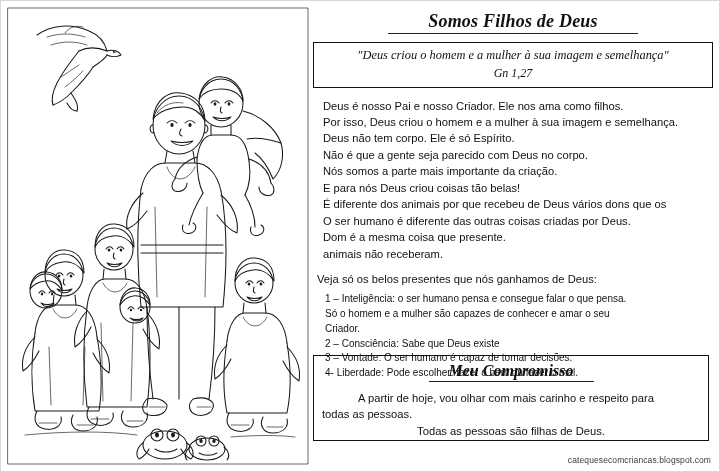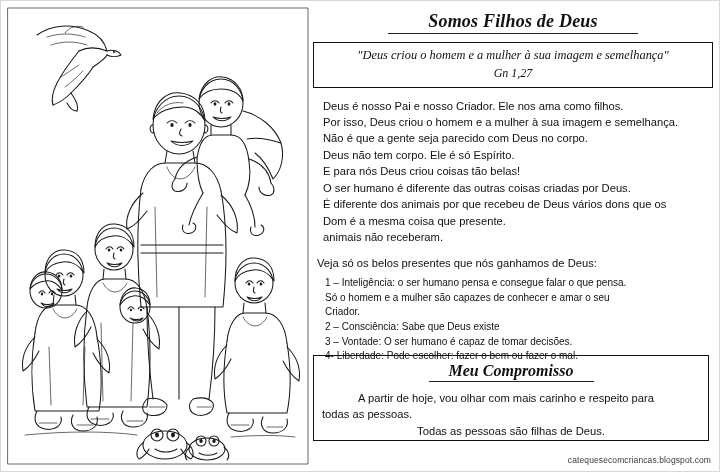--- a/index.html
+++ b/index.html
@@ -384,25 +384,26 @@
     <div class="title-rule"></div>
 
     <div class="quote-box">
       <div class="quote-text">"Deus criou o homem e a mulher à sua imagem e semelhança"</div>
       <div class="quote-ref">Gn 1,27</div>
     </div>
 
     <div class="body-block">
       <div class="body-line">Deus é nosso Pai e nosso Criador. Ele nos ama como filhos.</div>
       <div class="body-line">Por isso, Deus criou o homem e a mulher à sua imagem e semelhança.</div>
+      <div class="body-line">Deus não tem corpo. Ele é só Espírito.</div>
       <div class="body-line">Não é que a gente seja parecido com Deus no corpo.</div>
-      <div class="body-line">Deus não tem corpo. Ele é só Espírito.</div>
+      <div class="body-line">Nós somos a parte mais importante da criação.</div>
       <div class="body-line">E para nós Deus criou coisas tão belas!</div>
+      <div class="body-line">É diferente dos animais por que recebeu de Deus vários dons que os</div>
       <div class="body-line">O ser humano é diferente das outras coisas criadas por Deus.</div>
-      <div class="body-line">É diferente dos animais por que recebeu de Deus vários dons que os</div>
       <div class="body-line">Dom é a mesma coisa que presente.</div>
       <div class="body-line">animais não receberam.</div>
     </div>
 
     <div class="spacer-sm"></div>
 
     <div class="lead-line">Veja só os belos presentes que nós ganhamos de Deus:</div>
 
     <div class="spacer-xs"></div>
 

